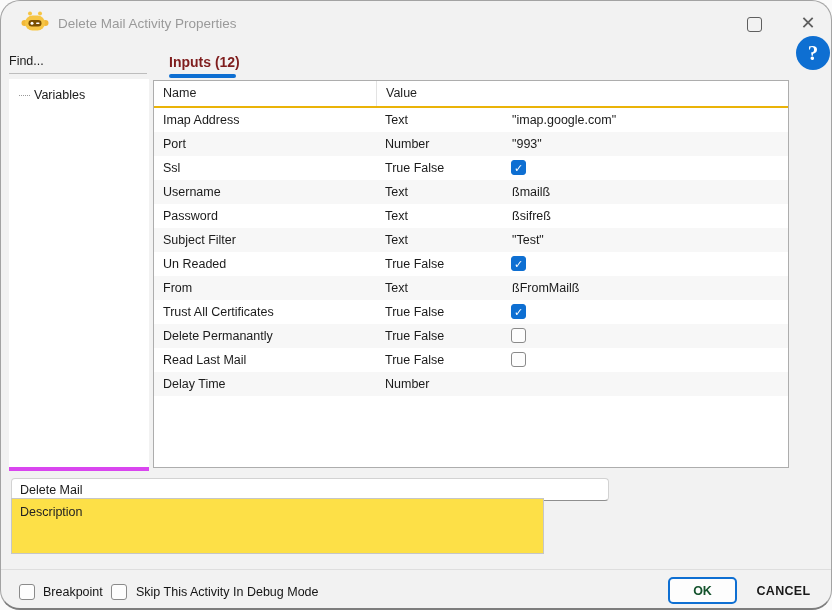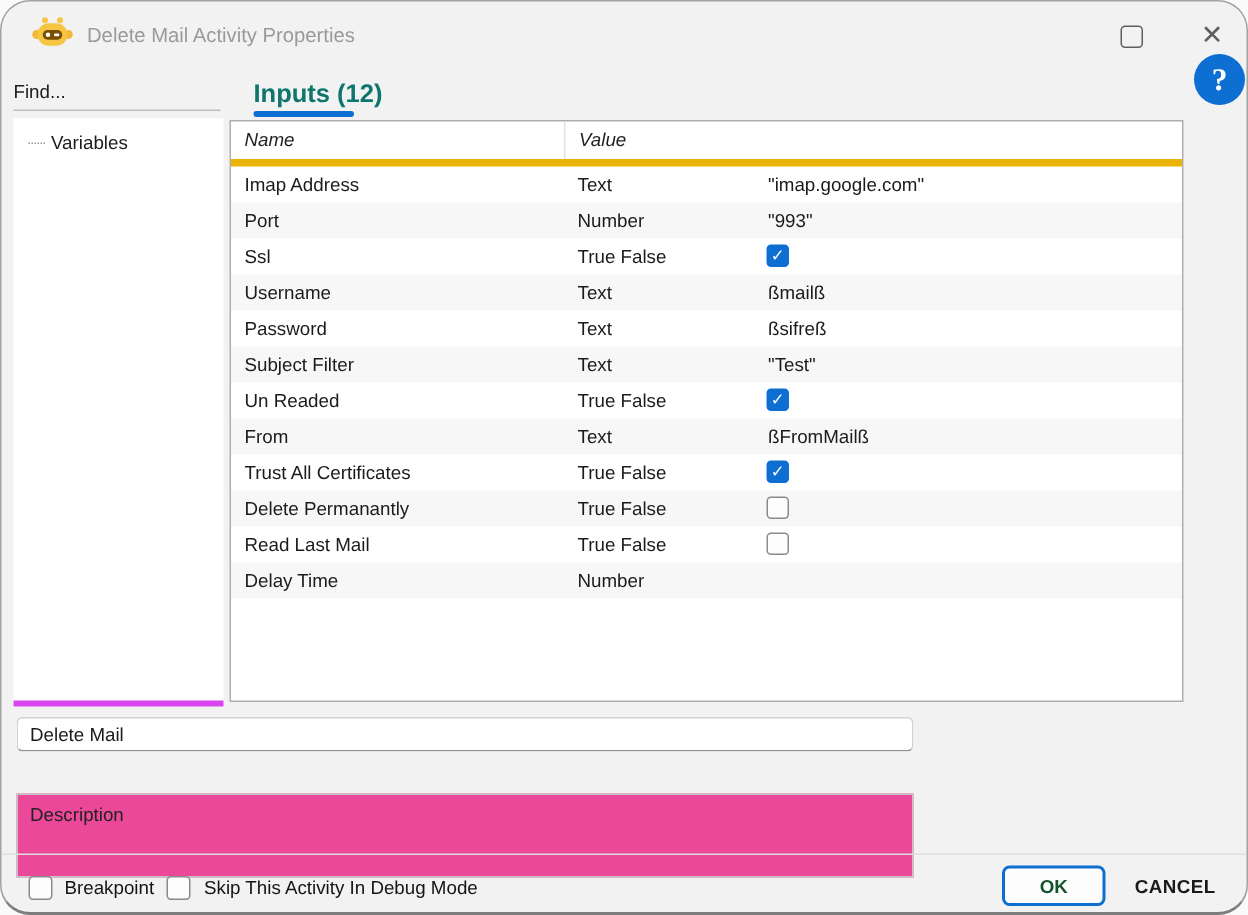--- a/index.html
+++ b/index.html
@@ -50,32 +50,32 @@
     background:#ffffff;border-bottom:4px solid #d946ef;
   }
   .tree-item{position:relative;height:24px;margin-top:5px;cursor:pointer;}
   .tree-dots{
     position:absolute;left:10px;top:11px;width:11px;height:0;
     border-top:1.5px dotted #9a9a9a;
   }
   .tree-label{position:absolute;left:25px;top:4px;font-size:12.5px;color:#1b1b1b;}
   
   .tab{position:absolute;left:168px;top:52px;cursor:pointer;}
-  .tab-label{font-size:17px;font-weight:bold;color:#0f766e;}
+  .tab-label{font-size:14px;font-weight:bold;color:#7f1d1d;}
   .tab-underline{
     position:absolute;left:168px;top:73px;width:67px;height:4px;border-radius:2px;
     background:var(--accent);
   }
   
   .grid{
     position:absolute;left:152px;top:79px;width:636px;height:388px;
     box-sizing:border-box;background:#ffffff;border:1px solid #adadad;
     overflow:hidden;
   }
-  .ghead{display:flex;height:25px;border-bottom:5px solid #eab308;font-style:italic;}
+  .ghead{display:flex;height:25px;border-bottom:2px solid #eab308;}
   .ghead .hcell{
     box-sizing:border-box;padding:5px 0 0 9px;font-size:12.5px;color:#1f1f1f;
   }
   .ghead .hcell + .hcell{border-left:1px solid #e3e3e3;}
   .c-name{width:222px;}
   .c-type{width:127px;}
   .c-value{flex:1;}
   .trow{display:flex;height:24px;cursor:default;}
   .trow.alt{background:#f7f7f7;}
   .cell{
@@ -91,22 +91,22 @@
   .cb.on{background:var(--accent);border-color:var(--accent);}
   
   .name-input{
     position:absolute;left:10px;top:477px;width:598px;height:23px;
     box-sizing:border-box;background:#ffffff;
     border:1px solid #d2d2d2;border-bottom:1px solid #8f8f8f;border-radius:4px;
     font-family:"Liberation Sans", sans-serif;font-size:12.5px;color:#1b1b1b;
     padding:0 8px;outline:none;
   }
   .description-box{
-    position:absolute;left:10px;top:528px;width:598px;height:56px;
-    box-sizing:border-box;background:#ec4899;border:1px solid #c6c6c6;
+    position:absolute;left:10px;top:497px;width:533px;height:56px;
+    box-sizing:border-box;background:#fde047;border:1px solid #c6c6c6;
     font-size:12.5px;color:#222;padding:6px 8px;
   }
   .footer-divider{
     position:absolute;left:0;top:568px;width:100%;height:1px;background:#dedede;
   }
   
   .foot-cb{
     position:absolute;width:16px;height:16px;box-sizing:border-box;top:583px;
     border:1px solid #8a8a8a;border-radius:3px;background:#fdfdfd;cursor:pointer;
   }

